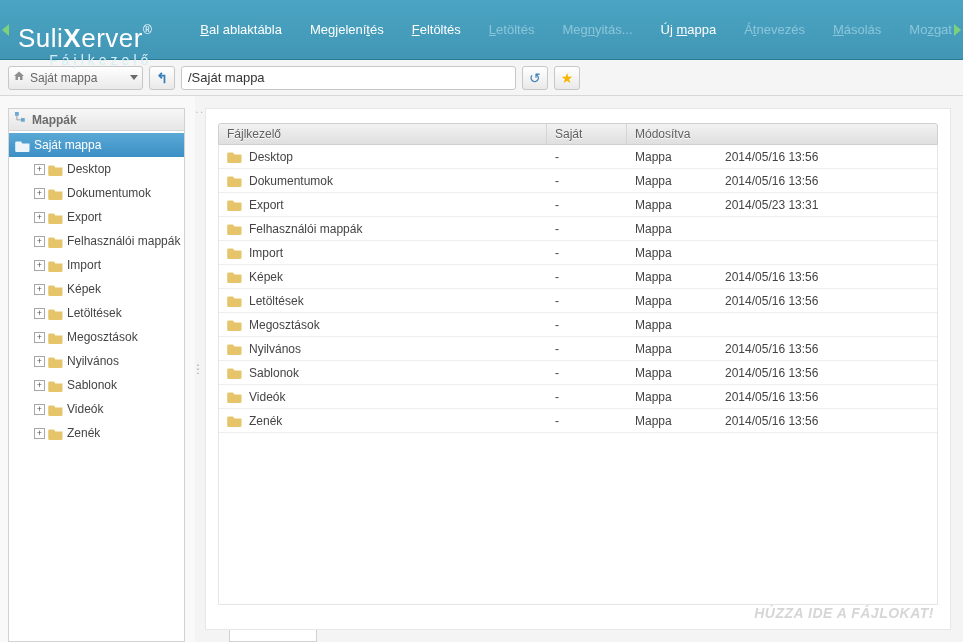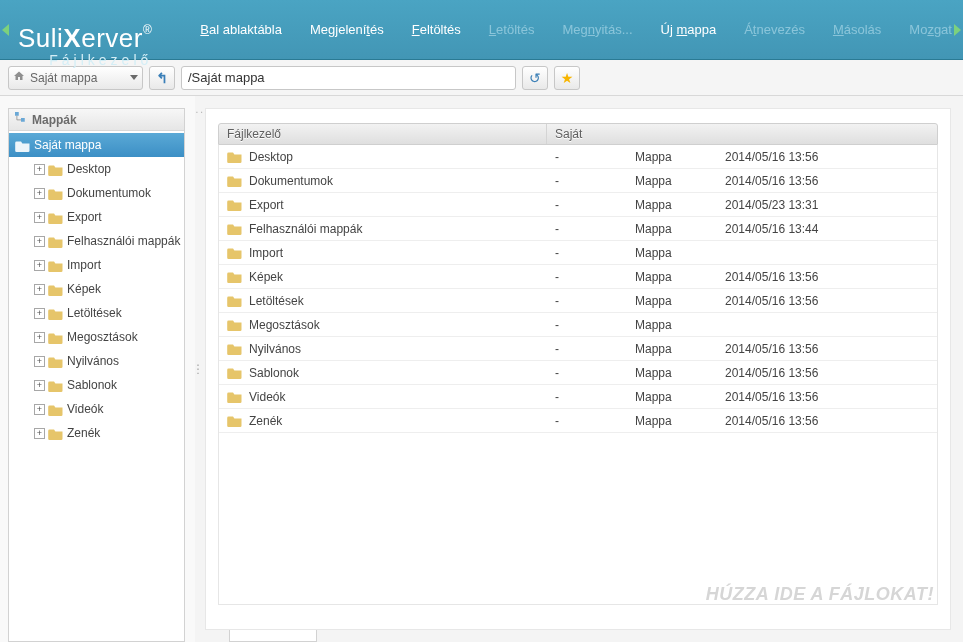--- a/index.html
+++ b/index.html
@@ -240,23 +240,23 @@
   .table-body { border:1px solid #e6e6e6; border-top:none; flex:1; overflow:auto; }
   .row {
     display: grid;
     grid-template-columns: 1fr 80px 90px 220px;
     height: 24px;
     border-bottom: 1px solid #eeeeee;
     cursor: pointer;
   }
   .cell { padding: 0 8px; display:flex; align-items:center; font-size:12px; color:#444; gap:6px; }
   .drop-hint {
-    position:absolute; right:16px; bottom:24px;
+    position:absolute; right:16px; bottom:8px;
     color:#d6d6d6; font-weight:bold; font-style:italic;
-    font-size: 18px; letter-spacing: 0.5px;
+    font-size: 14px; letter-spacing: 0.5px;
   }
   .splitter {
     width: 6px;
     cursor: ew-resize;
     display:flex; align-items:center; justify-content:center;
     color:#a8a8a8;
   }
 
   .icon-up { color:#3a7fb8; font-weight:bold; font-size:14px; }
   .icon-tree { color:#6a6a6a; }
@@ -467,20 +467,21 @@
         <span>12</span>
       </div>
     </div>
   </div>
   <div class="splitter">⋮</div>
   <div class="content">
     <div class="content-inner">
       <div class="table-head">
         <div class="th">Fájlkezelő</div>
         <div class="th">Saját</div>
+        <div class="th">Módosítva</div>
       </div>
       <div class="table-body" id="tbody">
           <div class="row">
             <div class="cell">
               <span class="folder-icon">
                 <svg width="16" height="13" viewBox="0 0 24 20">
                   <path d="M2 4h7l2 3h11v11a2 2 0 0 1-2 2H2a2 2 0 0 1-2-2V6a2 2 0 0 1 2-2z" fill="#e6c56a" stroke="#b88f34" stroke-width="0" opacity="1"></path>
                 </svg>
               </span>
               <span>Desktop</span>
@@ -519,21 +520,20 @@
             <div class="cell">
               <span class="folder-icon">
                 <svg width="16" height="13" viewBox="0 0 24 20">
                   <path d="M2 4h7l2 3h11v11a2 2 0 0 1-2 2H2a2 2 0 0 1-2-2V6a2 2 0 0 1 2-2z" fill="#e6c56a" stroke="#b88f34" stroke-width="0" opacity="1"></path>
                 </svg>
               </span>
               <span>Felhasználói mappák</span>
             </div>
             <div class="cell">-</div>
             <div class="cell">Mappa</div>
-            <div class="cell">2014/05/16 13:44</div>
           </div>
           <div class="row">
             <div class="cell">
               <span class="folder-icon">
                 <svg width="16" height="13" viewBox="0 0 24 20">
                   <path d="M2 4h7l2 3h11v11a2 2 0 0 1-2 2H2a2 2 0 0 1-2-2V6a2 2 0 0 1 2-2z" fill="#e6c56a" stroke="#b88f34" stroke-width="0" opacity="1"></path>
                 </svg>
               </span>
               <span>Import</span>
             </div>

